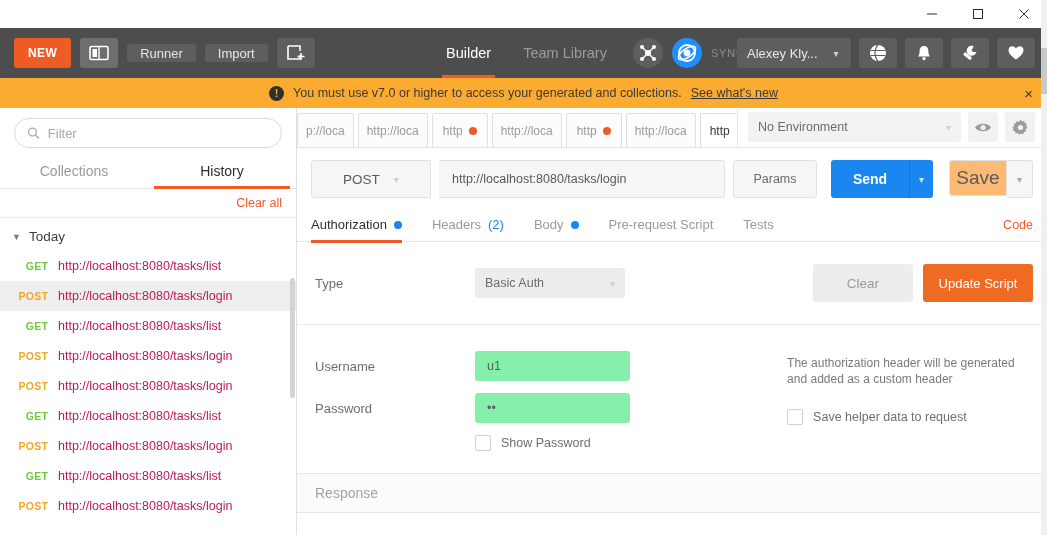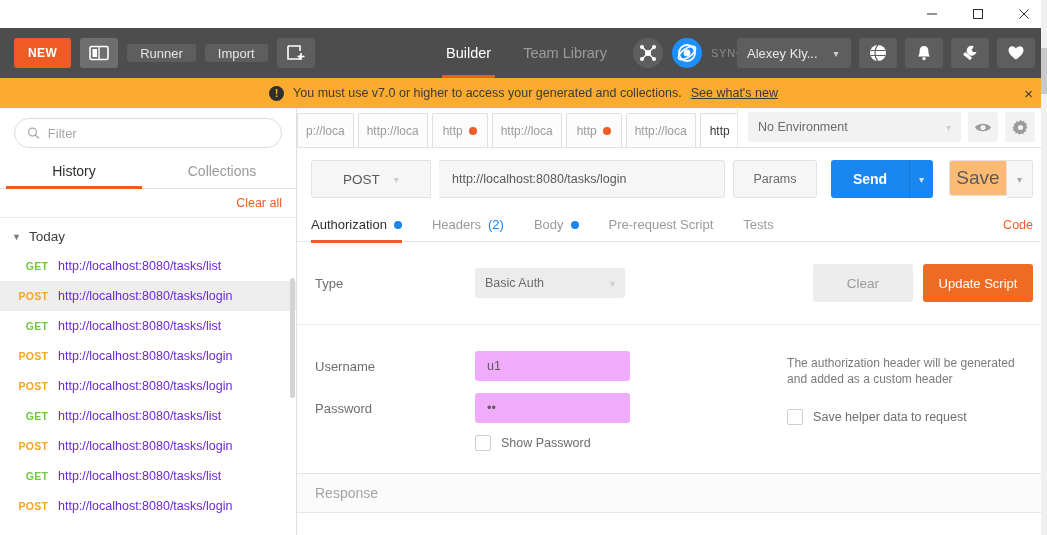--- a/index.html
+++ b/index.html
@@ -158,21 +158,21 @@
     display:flex; align-items:center; height:30px; cursor:pointer;
     padding-left: 6px;
   }
   .hist-item.selected { background:#eeeeee; }
   .verb {
     width: 52px; text-align:right; padding-right:10px;
     font-size:10.5px; font-weight:bold; letter-spacing:.2px;
   }
   .verb.get { color:#6ec93f; }
   .verb.post { color:#f5a623; }
-  .hist-url { font-size:12.5px; color:#6d28d9; }
+  .hist-url { font-size:12.5px; color:#be185d; }
 
   .sb-scroll {
     position:absolute; right:1px; top:170px; width:5px; height:120px;
     background:#d3d3d3; border-radius:3px;
   }
 
   
   .main { flex:1; display:flex; flex-direction:column; background:#fff; min-width:0; }
 
   .req-tabs-row {
@@ -290,21 +290,21 @@
   .update-btn {
     width: 110px; height:38px; background:#ef6b24; color:#fff;
     display:flex;align-items:center;justify-content:center;
     font-size:13px; border-radius:3px; cursor:pointer;
   }
 
   .creds { display:flex; padding: 26px 14px 0 18px; }
   .creds-left { width: 480px; }
   .field-row { display:flex; align-items:center; margin-bottom: 12px; }
   .field-box {
-    width: 155px; height: 30px; background:#f0abfc; border-radius:3px;
+    width: 155px; height: 30px; background:#86efac; border-radius:3px;
     display:flex; align-items:center; padding: 0 12px;
     font-size:12.5px; color:#5e5e5e;
   }
   .chk-row { display:flex; align-items:center; gap:10px; margin-left: 160px; margin-top: 6px; }
   .chk {
     width:16px; height:16px; border:1px solid #cfcfcf; background:#fff; border-radius:2px;
     cursor:pointer;
   }
   .chk-lbl { font-size:12.5px; color:#6e6e6e; }
   .creds-right { padding-top: 4px; }
@@ -449,22 +449,22 @@
         <div class="filter-box">
           <svg width="14" height="14" viewBox="0 0 14 14">
             <circle cx="6" cy="6" r="4.3" fill="none" stroke="#a8a8a8" stroke-width="1.4"></circle>
             <line x1="9.2" y1="9.2" x2="13" y2="13" stroke="#a8a8a8" stroke-width="1.4"></line>
           </svg>
           <input type="text" placeholder="Filter" style="">
         </div>
       </div>
 
       <div class="sb-tabs">
+        <div class="sb-tab">Collections</div>
         <div class="sb-tab active">History</div>
-        <div class="sb-tab">Collections</div>
       </div>
 
       <div class="clear-row">
         <div class="clear-all">Clear all</div>
       </div>
 
       <div class="hist-group">
         <div class="hist-header">
           <span class="caret">▼</span>
           <span>Today</span>

